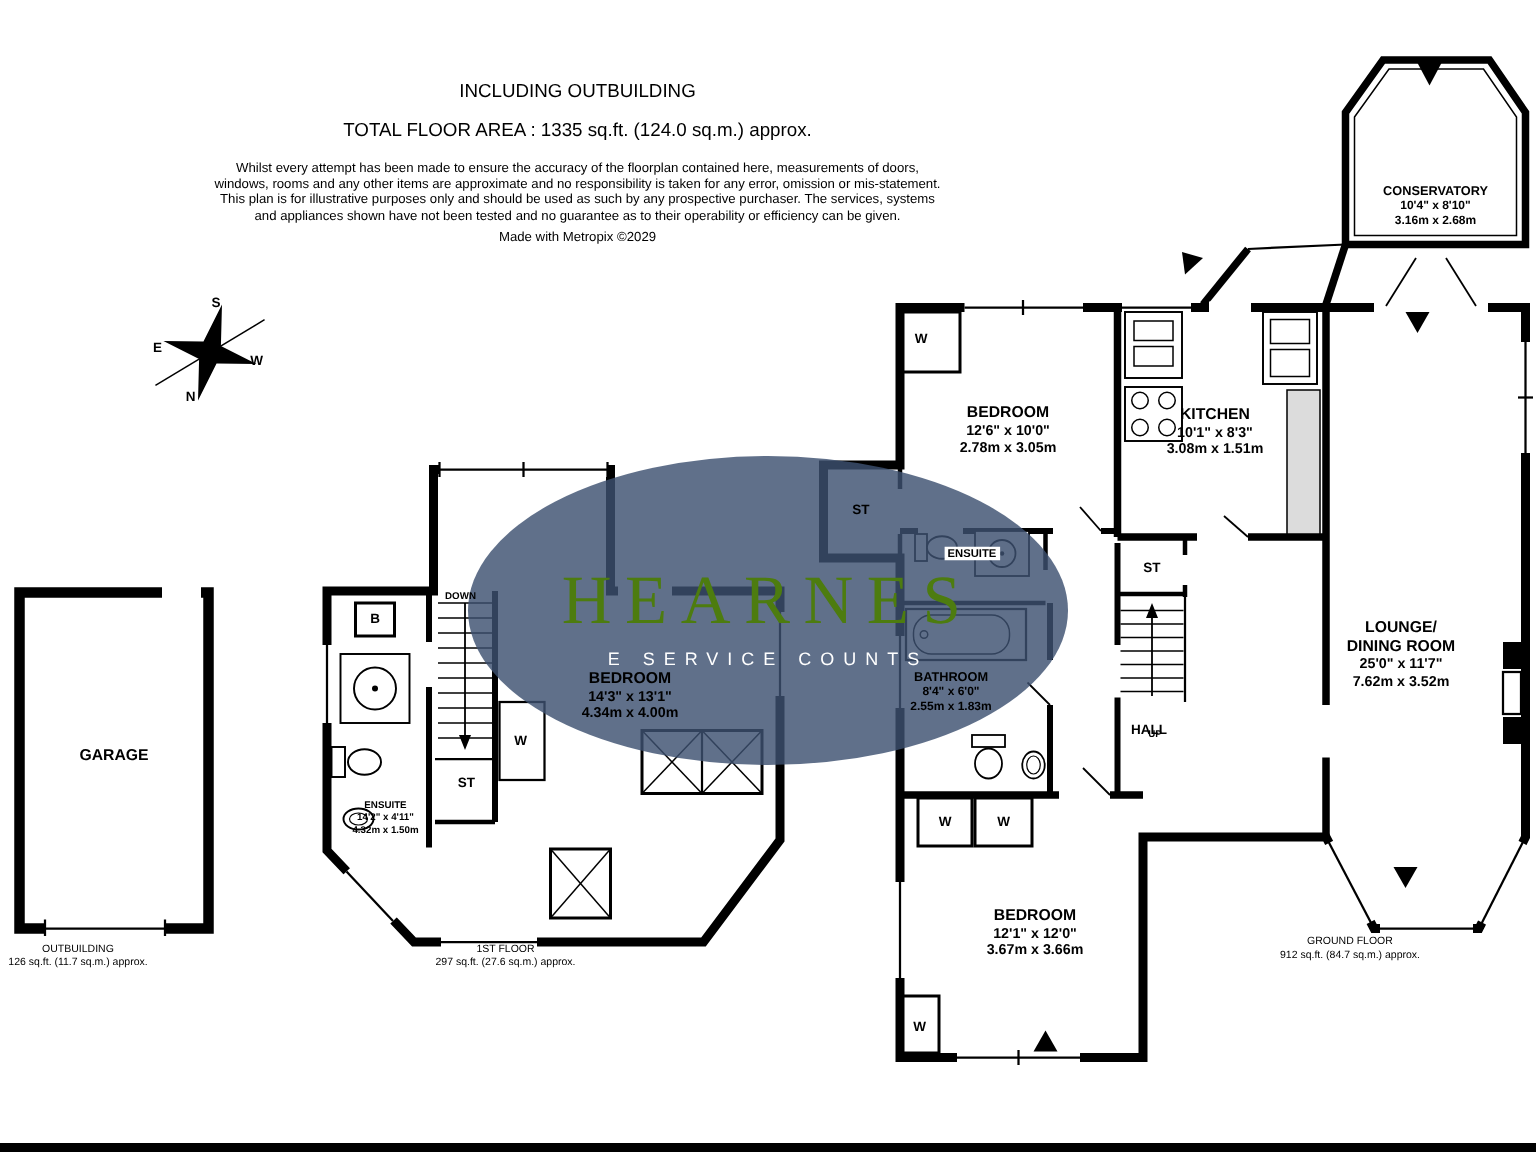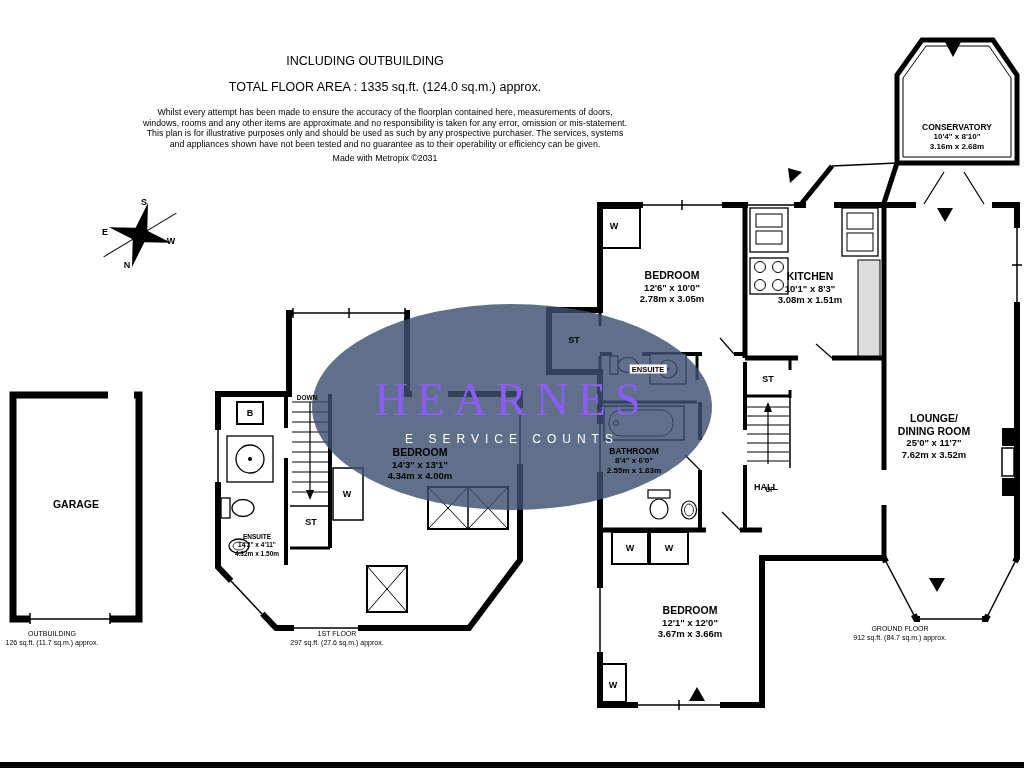--- a/index.html
+++ b/index.html
@@ -2,21 +2,21 @@
 <html><head>
 <meta charset="utf-8">
 <style>
   html,body{margin:0;padding:0;background:#fff;}
   .page{position:relative;width:1024px;height:768px;background:#fff;overflow:hidden;
         font-family:"Liberation Sans",sans-serif;color:#000;}
   svg.plan{position:absolute;left:0;top:0;z-index:1;}
   .watermark{position:absolute;left:312px;top:304px;width:400px;height:206px;border-radius:50%;
              background:rgba(61,80,112,0.82);z-index:2;display:flex;flex-direction:column;
              align-items:center;justify-content:center;overflow:hidden;}
-  .brand{font-family:"Liberation Serif",serif;font-size:46px;color:#8b5cf6;letter-spacing:9px;margin-top:4px;}
+  .brand{font-family:"Liberation Serif",serif;font-size:46px;color:#4d7c0f;letter-spacing:9px;margin-top:4px;}
   .tagline{font-size:12px;color:#fff;letter-spacing:6px;margin-top:6px;}
   .lbl{position:absolute;transform:translate(-50%,-50%);text-align:center;line-height:1.2;
        white-space:nowrap;z-index:3;}
   .lbl span{display:block;}
   .name{font-weight:bold;font-size:10.5px;}
   .dims{font-weight:bold;font-size:9.5px;}
   .sm .name{font-size:8.5px;}
   .sm .dims{font-size:8px;}
   .xs .name{font-size:7.5px;}
   .tiny{font-size:6.5px;font-weight:bold;line-height:1.3;}
@@ -250,24 +250,24 @@
       <polygon points="689,701 705,701 697,687"></polygon>
     </g>
   </g>
 </svg>
 
 <div class="watermark">
   <div class="brand">HEARNES</div>
   <div class="tagline">E SERVICE COUNTS</div>
 </div>
 
-<div class="lbl header1" style="left:365px;top:61px;">INCLUDING OUTBUILDING</div>
+<div class="lbl header1" style="left:385px;top:61px;">INCLUDING OUTBUILDING</div>
 <div class="lbl header2" style="left:385px;top:87px;">TOTAL FLOOR AREA : 1335 sq.ft. (124.0 sq.m.) approx.</div>
 <div class="lbl disclaimer" style="left:385px;top:128px;">Whilst every attempt has been made to ensure the accuracy of the floorplan contained here, measurements of doors, windows, rooms and any other items are approximate and no responsibility is taken for any error, omission or mis-statement. This plan is for illustrative purposes only and should be used as such by any prospective purchaser. The services, systems and appliances shown have not been tested and no guarantee as to their operability or efficiency can be given.</div>
-<div class="lbl credit" style="left:385px;top:158px;">Made with Metropix ©2031</div>
+<div class="lbl credit" style="left:385px;top:158px;">Made with Metropix ©2029</div>
 
 <div class="lbl tag" style="left:144px;top:202px;">S</div>
 <div class="lbl tag" style="left:105px;top:232px;">E</div>
 <div class="lbl tag" style="left:171px;top:241px;">W</div>
 <div class="lbl tag" style="left:127px;top:265px;">N</div>
 
 <div class="lbl" style="left:76px;top:504px;">
   <span class="name">GARAGE</span>
 </div>
 

